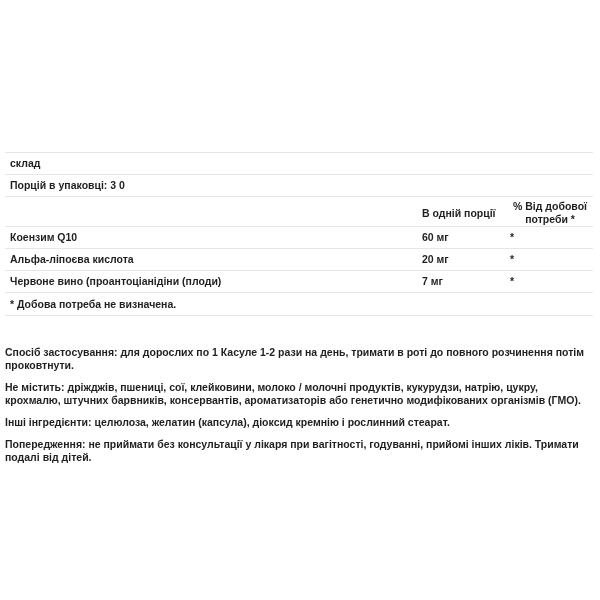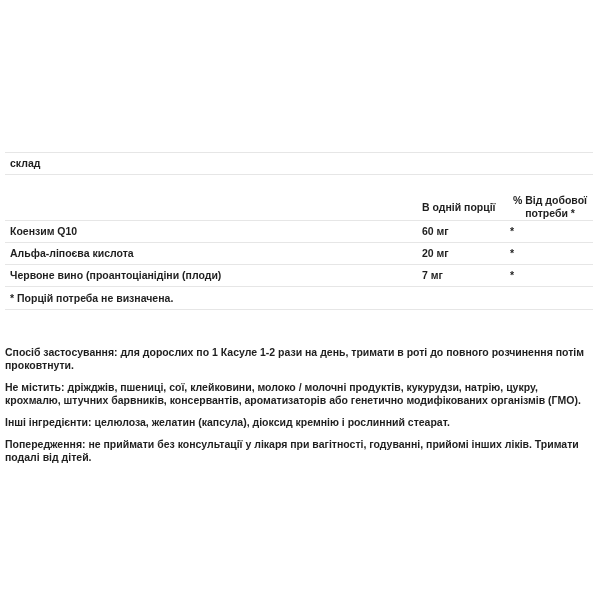--- a/index.html
+++ b/index.html
@@ -27,21 +27,21 @@
     .row {
       position: relative;
       height: 21px;
       border-bottom: 1px solid #e6e6e6;
       display: flex;
       align-items: center;
       text-decoration: underline;
     }
     .row.header {
       height: 28px;
-      margin-top: 16px;
+      margin-top: 0;
       align-items: flex-start;
       padding-top: 3px;
       box-sizing: border-box;
     }
     .cell {
       position: absolute;
       white-space: nowrap;
       line-height: 13px;
     }
     .c-name { left: 5px; }
@@ -58,20 +58,23 @@
     }
     .note { margin: 0 0 9px 0; }
   </style>
 </head>
 <body>
 
 <div class="table">
   <div class="row">
     <span class="cell c-name">склад</span>
   </div>
+  <div class="row">
+    <span class="cell c-name">Порцій в упаковці: 3 0</span>
+  </div>
   <div class="row header" style="height:30px;">
     <span class="cell c-name"></span>
     <span class="cell c-amt">В одній порції</span>
     <span class="cell c-dv">% Від добової потреби *</span>
   </div>
   <div class="row">
     <span class="cell c-name">Коензим Q10</span>
     <span class="cell c-amt">60 мг</span>
     <span class="cell c-dv">*</span>
   </div>
@@ -79,21 +82,21 @@
     <span class="cell c-name">Альфа-ліпоєва кислота</span>
     <span class="cell c-amt">20 мг</span>
     <span class="cell c-dv">*</span>
   </div>
   <div class="row">
     <span class="cell c-name">Червоне вино (проантоціанідіни (плоди)</span>
     <span class="cell c-amt">7 мг</span>
     <span class="cell c-dv">*</span>
   </div>
   <div class="row" style="height:22px;">
-    <span class="cell c-name">* Порцій потреба не визначена.</span>
+    <span class="cell c-name">* Добова потреба не визначена.</span>
   </div>
 </div>
 
 <div class="notes">
   <p class="note">Спосіб застосування: для дорослих по 1 Касуле 1-2 рази на день, тримати в роті до повного розчинення потім проковтнути.</p>
   <p class="note">Не містить: дріжджів, пшениці, сої, клейковини, молоко / молочні продуктів, кукурудзи, натрію, цукру, крохмалю, штучних барвників, консервантів, ароматизаторів або генетично модифікованих організмів (ГМО).</p>
   <p class="note">Інші інгредієнти: целюлоза, желатин (капсула), діоксид кремнію і рослинний стеарат.</p>
   <p class="note">Попередження: не приймати без консультації у лікаря при вагітності, годуванні, прийомі інших ліків. Тримати подалі від дітей.</p>
 </div>
 

